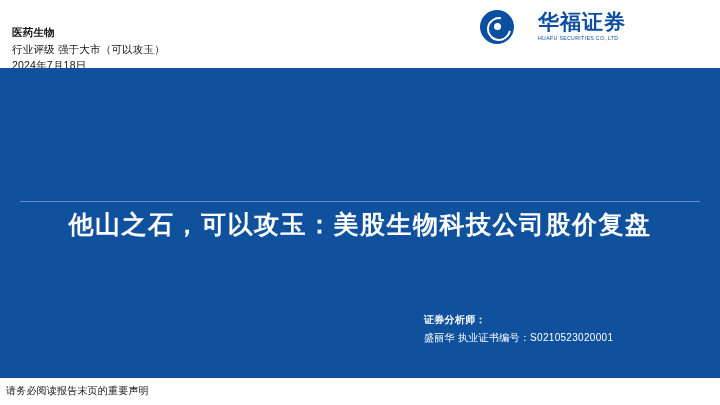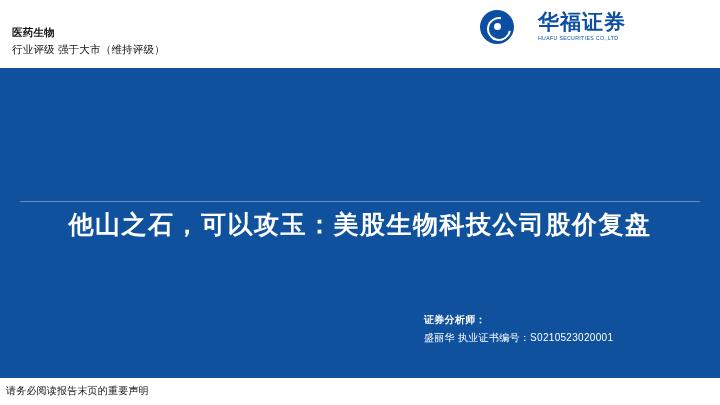--- a/index.html
+++ b/index.html
@@ -152,21 +152,22 @@
 </style>
 </head>
 <body>
 
 <div class="page">
 
   <div class="header">
 
     <div class="header-meta">
       <div class="line industry">医药生物</div>
-      <div class="line">行业评级 强于大市（维持评级）</div>
+      <div class="line">行业评级 强于大市（可以攻玉）</div>
+      <div class="line">2024年7月18日</div>
     </div>
 
     <div class="logo">
       <div class="logo-mark"></div>
       <div class="logo-text">
         <span class="logo-cn">华福证券</span>
         <span class="logo-en">HUAFU SECURITIES CO.,LTD</span>
       </div>
     </div>
 

